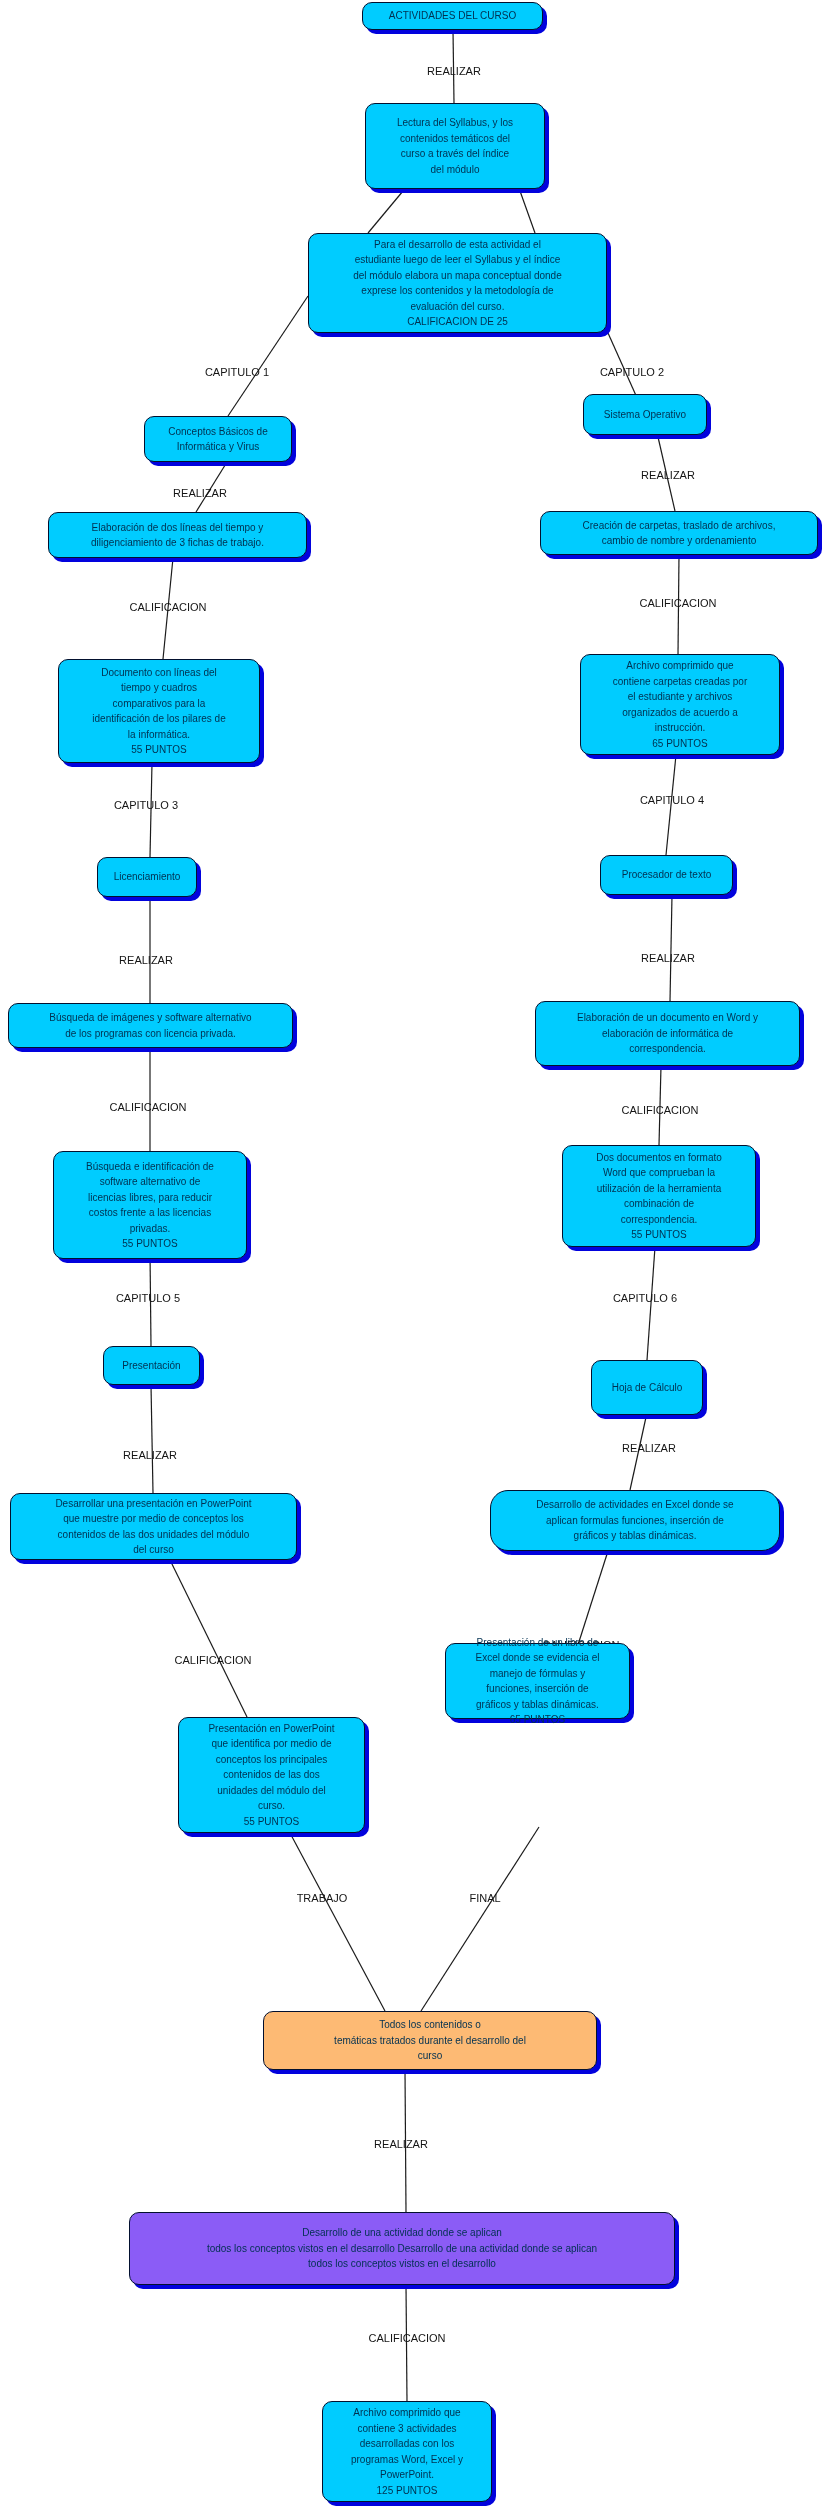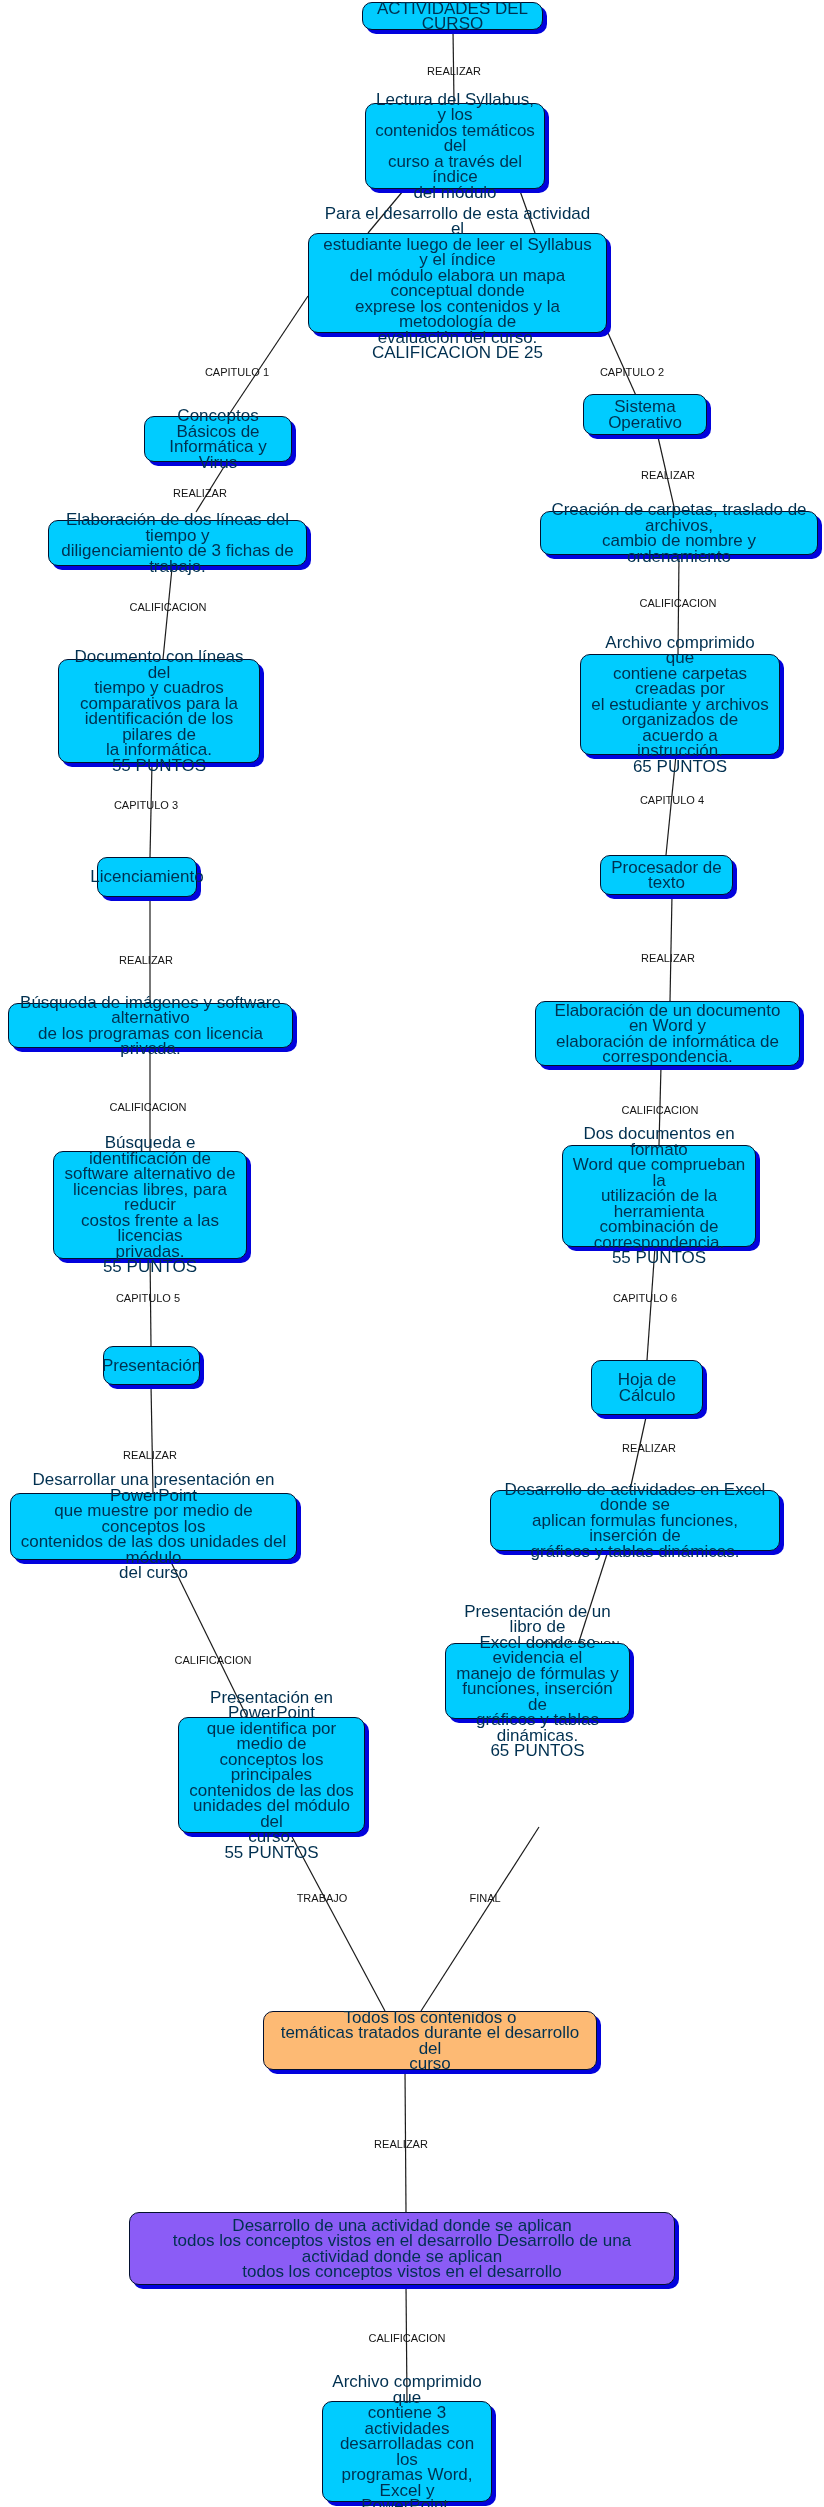--- a/index.html
+++ b/index.html
@@ -23,21 +23,21 @@
   }
   .node {
     position: absolute;
     z-index: 3;
     box-sizing: border-box;
     background: #00ccff;
     border: 1.6px solid #02102e;
     border-radius: 10px;
     box-shadow: 4px 4px 0 #0202dd;
     color: #003050;
-    font-size: 17px;
+    font-size: 10px;
     line-height: 15.5px;
     text-align: center;
     white-space: pre-line;
     display: flex;
     align-items: center;
     justify-content: center;
     padding: 2px 8px;
     cursor: default;
   }
   .link-label {
@@ -89,21 +89,21 @@
 del módulo</div>
     <div class="node" style="left: 308px; top: 233px; width: 299px; height: 100px; background: rgb(0, 204, 255); border-color: rgb(2, 16, 46); box-shadow: rgb(2, 2, 221) 4px 4px 0px; color: rgb(0, 48, 80);">Para el desarrollo de esta actividad el
 estudiante luego de leer el Syllabus y el índice
 del módulo elabora un mapa conceptual donde
 exprese los contenidos y la metodología de
 evaluación del curso.
 CALIFICACION DE 25</div>
     <div class="node" style="left: 144px; top: 416px; width: 148px; height: 46px; background: rgb(0, 204, 255); border-color: rgb(2, 16, 46); box-shadow: rgb(2, 2, 221) 4px 4px 0px; color: rgb(0, 48, 80);">Conceptos Básicos de
 Informática y Virus</div>
     <div class="node" style="left: 583px; top: 394px; width: 124px; height: 41px; background: rgb(0, 204, 255); border-color: rgb(2, 16, 46); box-shadow: rgb(2, 2, 221) 4px 4px 0px; color: rgb(0, 48, 80);">Sistema Operativo</div>
-    <div class="node" style="left: 48px; top: 512px; width: 259px; height: 46px; background: rgb(0, 204, 255); border-color: rgb(2, 16, 46); box-shadow: rgb(2, 2, 221) 4px 4px 0px; color: rgb(0, 48, 80); margin-top: 8px;">Elaboración de dos líneas del tiempo y
+    <div class="node" style="left: 48px; top: 512px; width: 259px; height: 46px; background: rgb(0, 204, 255); border-color: rgb(2, 16, 46); box-shadow: rgb(2, 2, 221) 4px 4px 0px; color: rgb(0, 48, 80);">Elaboración de dos líneas del tiempo y
 diligenciamiento de 3 fichas de trabajo.</div>
     <div class="node" style="left: 540px; top: 511px; width: 278px; height: 44px; background: rgb(0, 204, 255); border-color: rgb(2, 16, 46); box-shadow: rgb(2, 2, 221) 4px 4px 0px; color: rgb(0, 48, 80);">Creación de carpetas, traslado de archivos,
 cambio de nombre y ordenamiento</div>
     <div class="node" style="left: 58px; top: 659px; width: 202px; height: 104px; background: rgb(0, 204, 255); border-color: rgb(2, 16, 46); box-shadow: rgb(2, 2, 221) 4px 4px 0px; color: rgb(0, 48, 80);">Documento con líneas del
 tiempo y cuadros
 comparativos para la
 identificación de los pilares de
 la informática.
 55 PUNTOS</div>
     <div class="node" style="left: 580px; top: 654px; width: 200px; height: 101px; background: rgb(0, 204, 255); border-color: rgb(2, 16, 46); box-shadow: rgb(2, 2, 221) 4px 4px 0px; color: rgb(0, 48, 80);">Archivo comprimido que
@@ -130,21 +130,21 @@
 utilización de la herramienta
 combinación de
 correspondencia.
 55 PUNTOS</div>
     <div class="node" style="left: 103px; top: 1346px; width: 97px; height: 39px; background: rgb(0, 204, 255); border-color: rgb(2, 16, 46); box-shadow: rgb(2, 2, 221) 4px 4px 0px; color: rgb(0, 48, 80);">Presentación</div>
     <div class="node" style="left: 591px; top: 1360px; width: 112px; height: 55px; background: rgb(0, 204, 255); border-color: rgb(2, 16, 46); box-shadow: rgb(2, 2, 221) 4px 4px 0px; color: rgb(0, 48, 80);">Hoja de Cálculo</div>
     <div class="node" style="left: 10px; top: 1493px; width: 287px; height: 67px; background: rgb(0, 204, 255); border-color: rgb(2, 16, 46); box-shadow: rgb(2, 2, 221) 4px 4px 0px; color: rgb(0, 48, 80);">Desarrollar una presentación en PowerPoint
 que muestre por medio de conceptos los
 contenidos de las dos unidades del módulo
 del curso</div>
-    <div class="node" style="left: 490px; top: 1490px; width: 290px; height: 61px; background: rgb(0, 204, 255); border-color: rgb(2, 16, 46); box-shadow: rgb(2, 2, 221) 4px 4px 0px; color: rgb(0, 48, 80);">Desarrollo de actividades en Excel donde se
+    <div class="node" style="left: 490px; top: 1490px; width: 290px; height: 61px; background: rgb(0, 204, 255); border-color: rgb(2, 16, 46); box-shadow: rgb(2, 2, 221) 4px 4px 0px; color: rgb(0, 48, 80); border-radius: 18px;">Desarrollo de actividades en Excel donde se
 aplican formulas funciones, inserción de
 gráficos y tablas dinámicas.</div>
     <div class="node" style="left: 178px; top: 1717px; width: 187px; height: 116px; background: rgb(0, 204, 255); border-color: rgb(2, 16, 46); box-shadow: rgb(2, 2, 221) 4px 4px 0px; color: rgb(0, 48, 80);">Presentación en PowerPoint
 que identifica por medio de
 conceptos los principales
 contenidos de las dos
 unidades del módulo del
 curso.
 55 PUNTOS</div>
     <div class="node" style="left: 445px; top: 1643px; width: 185px; height: 76px; background: rgb(0, 204, 255); border-color: rgb(2, 16, 46); box-shadow: rgb(2, 2, 221) 4px 4px 0px; color: rgb(0, 48, 80);">Presentación de un libro de

